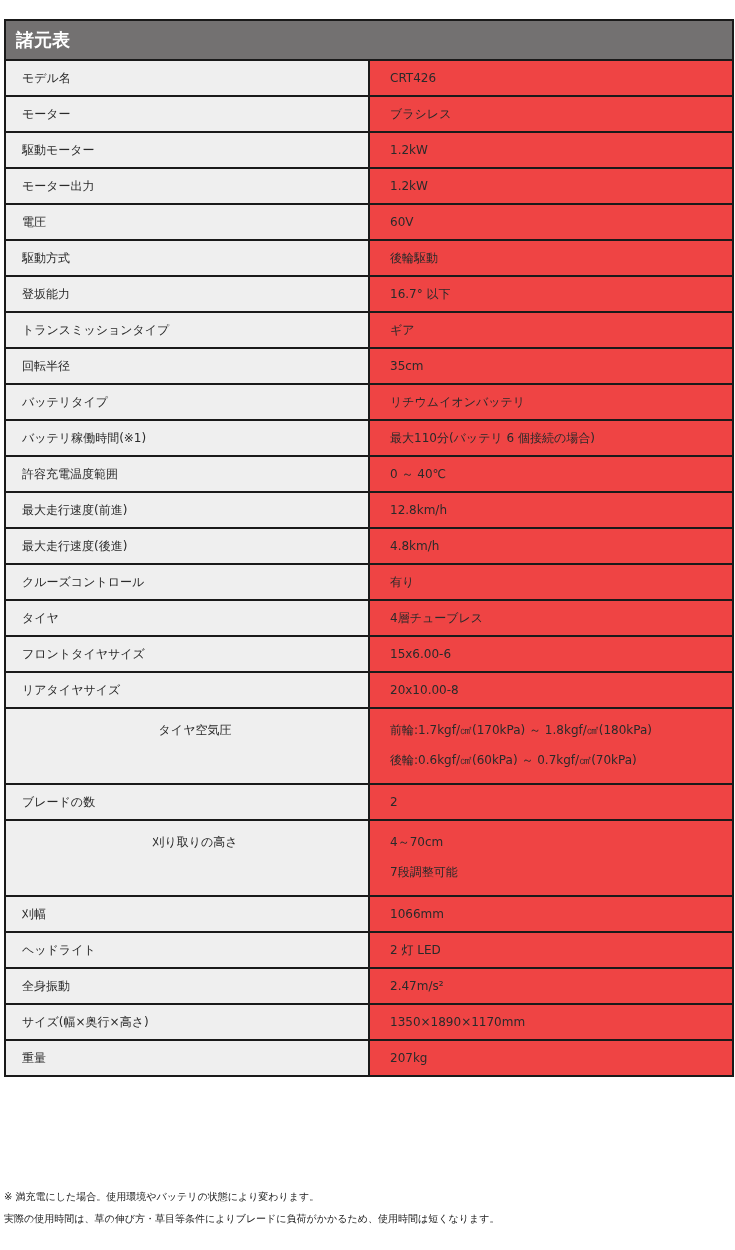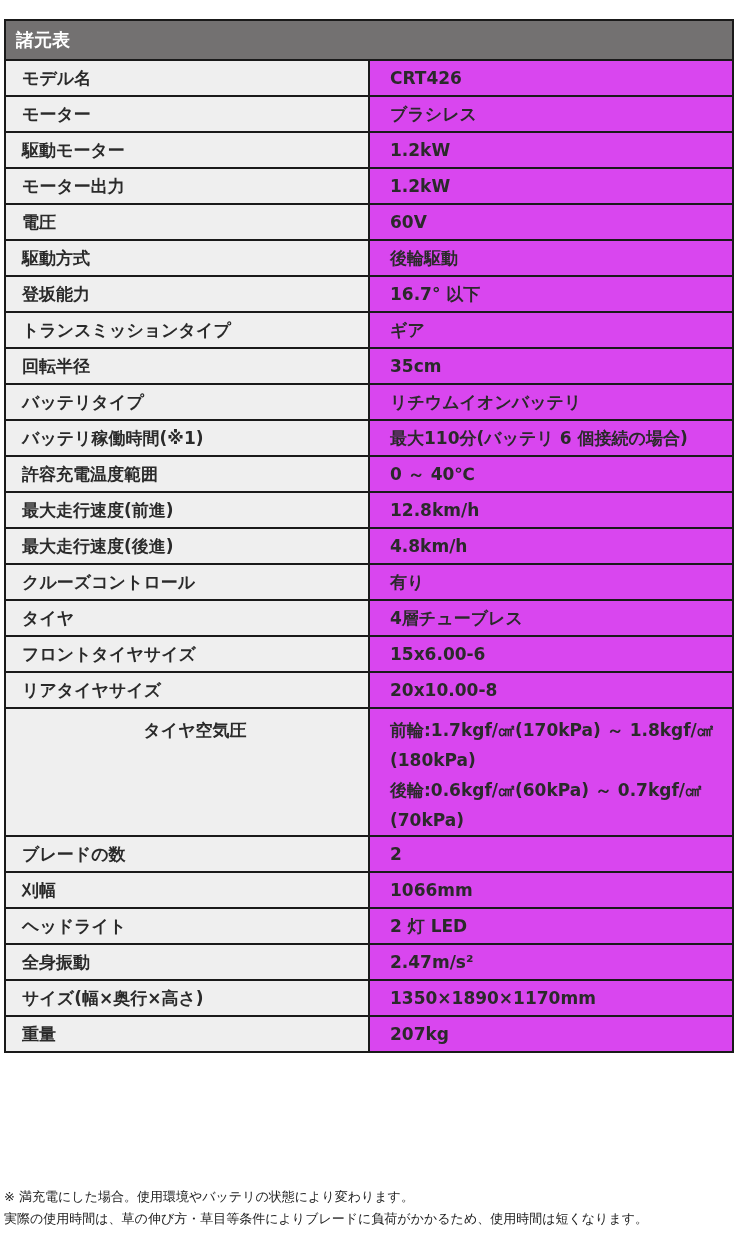--- a/index.html
+++ b/index.html
@@ -1,29 +1,29 @@
 <!DOCTYPE html>
 <html><head>
 <meta charset="utf-8">
 <style>
   html, body { margin:0; padding:0; background:#ffffff; }
   body { width:735px; height:1250px; position:relative; overflow:hidden;
          font-family:"DejaVu Sans", "Liberation Sans", sans-serif; color:#222; }
   .spec-table { position:absolute; left:4px; top:19px; width:730px;
                 border-collapse:collapse; table-layout:fixed; }
   .spec-table td, .spec-table th { border:2px solid #1a1a1a; padding:0 0 0 16px;
-                font-size:17px; font-weight:bold; vertical-align:middle; line-height:1.2; }
+                font-size:12px; font-weight:normal; vertical-align:middle; line-height:1.2; }
   .spec-table th.title { background:#737171; color:#ffffff; text-align:left; height:38px;
                 font-weight:bold; font-size:18px; padding-left:10px;margin-left:40px; }
   .spec-table td.label { width:270px; background:#efefef; color:#2a2a2a; height:34px; }
-  .spec-table td.value { background:#d946ef; color:#2a2a2a; height:34px; padding-left:20px; }
+  .spec-table td.value { background:#ef4444; color:#2a2a2a; height:34px; padding-left:20px; }
   .spec-table tr.tall td { height:68px; vertical-align:top; padding-top:6px; }
   .spec-table tr.tall td.value .line { display:block; line-height:30px; }
   .spec-table tr.tall td.label { line-height:30px;text-align:center; }
-  .notes { position:absolute; left:4px; top:1186px; font-size:13px; color:#222; line-height:22px; }
+  .notes { position:absolute; left:4px; top:1186px; font-size:10px; color:#222; line-height:22px; }
   .notes div { white-space:nowrap; }
 </style>
 </head>
 <body>
 
 <table class="spec-table">
   <thead>
     <tr>
       <th class="title" colspan="2">諸元表</th>
     </tr>
@@ -105,20 +105,27 @@
       <td class="label">タイヤ空気圧</td>
       <td class="value">
         <span class="line">前輪:1.7kgf/㎠(170kPa) ～ 1.8kgf/㎠(180kPa)</span>
         <span class="line">後輪:0.6kgf/㎠(60kPa) ～ 0.7kgf/㎠(70kPa)</span>
       </td>
     </tr>
     <tr>
       <td class="label">ブレードの数</td>
       <td class="value">2</td>
     </tr>
+    <tr class="tall">
+      <td class="label">刈り取りの高さ</td>
+      <td class="value">
+        <span class="line">4～70cm</span>
+        <span class="line">7段調整可能</span>
+      </td>
+    </tr>
     <tr>
       <td class="label">刈幅</td>
       <td class="value">1066mm</td>
     </tr>
     <tr>
       <td class="label">ヘッドライト</td>
       <td class="value">2 灯 LED</td>
     </tr>
     <tr>
       <td class="label">全身振動</td>

